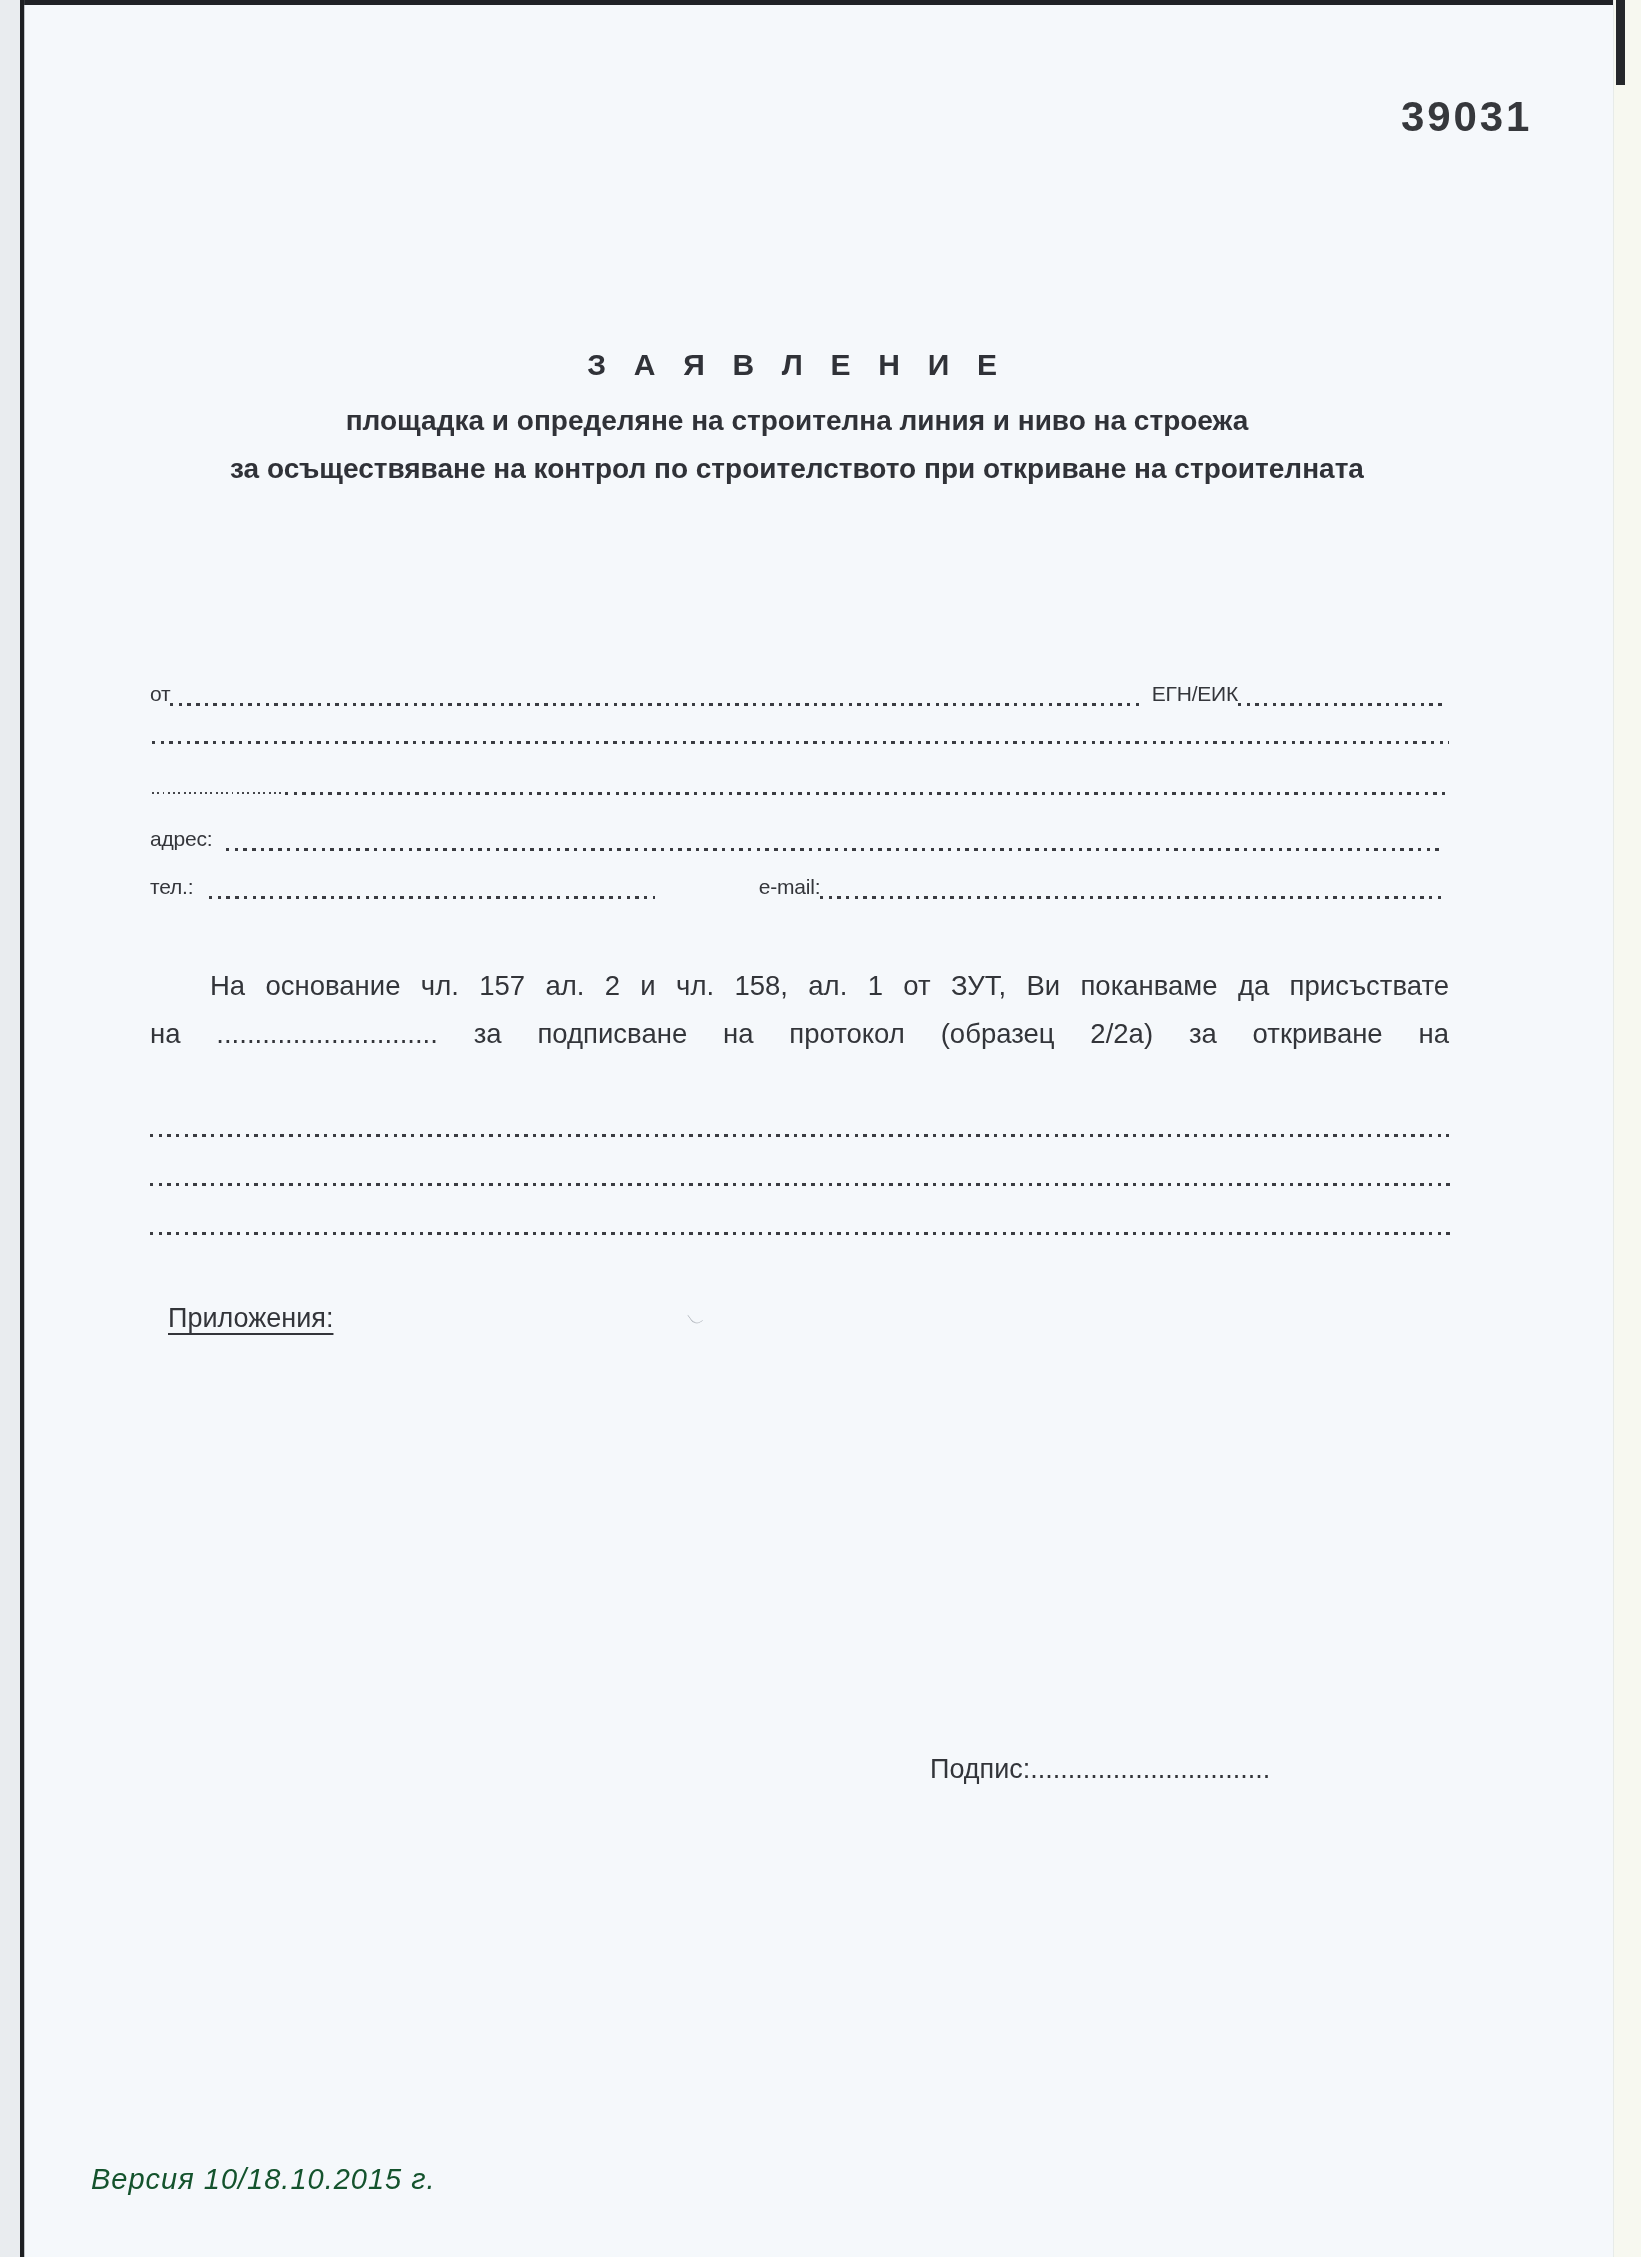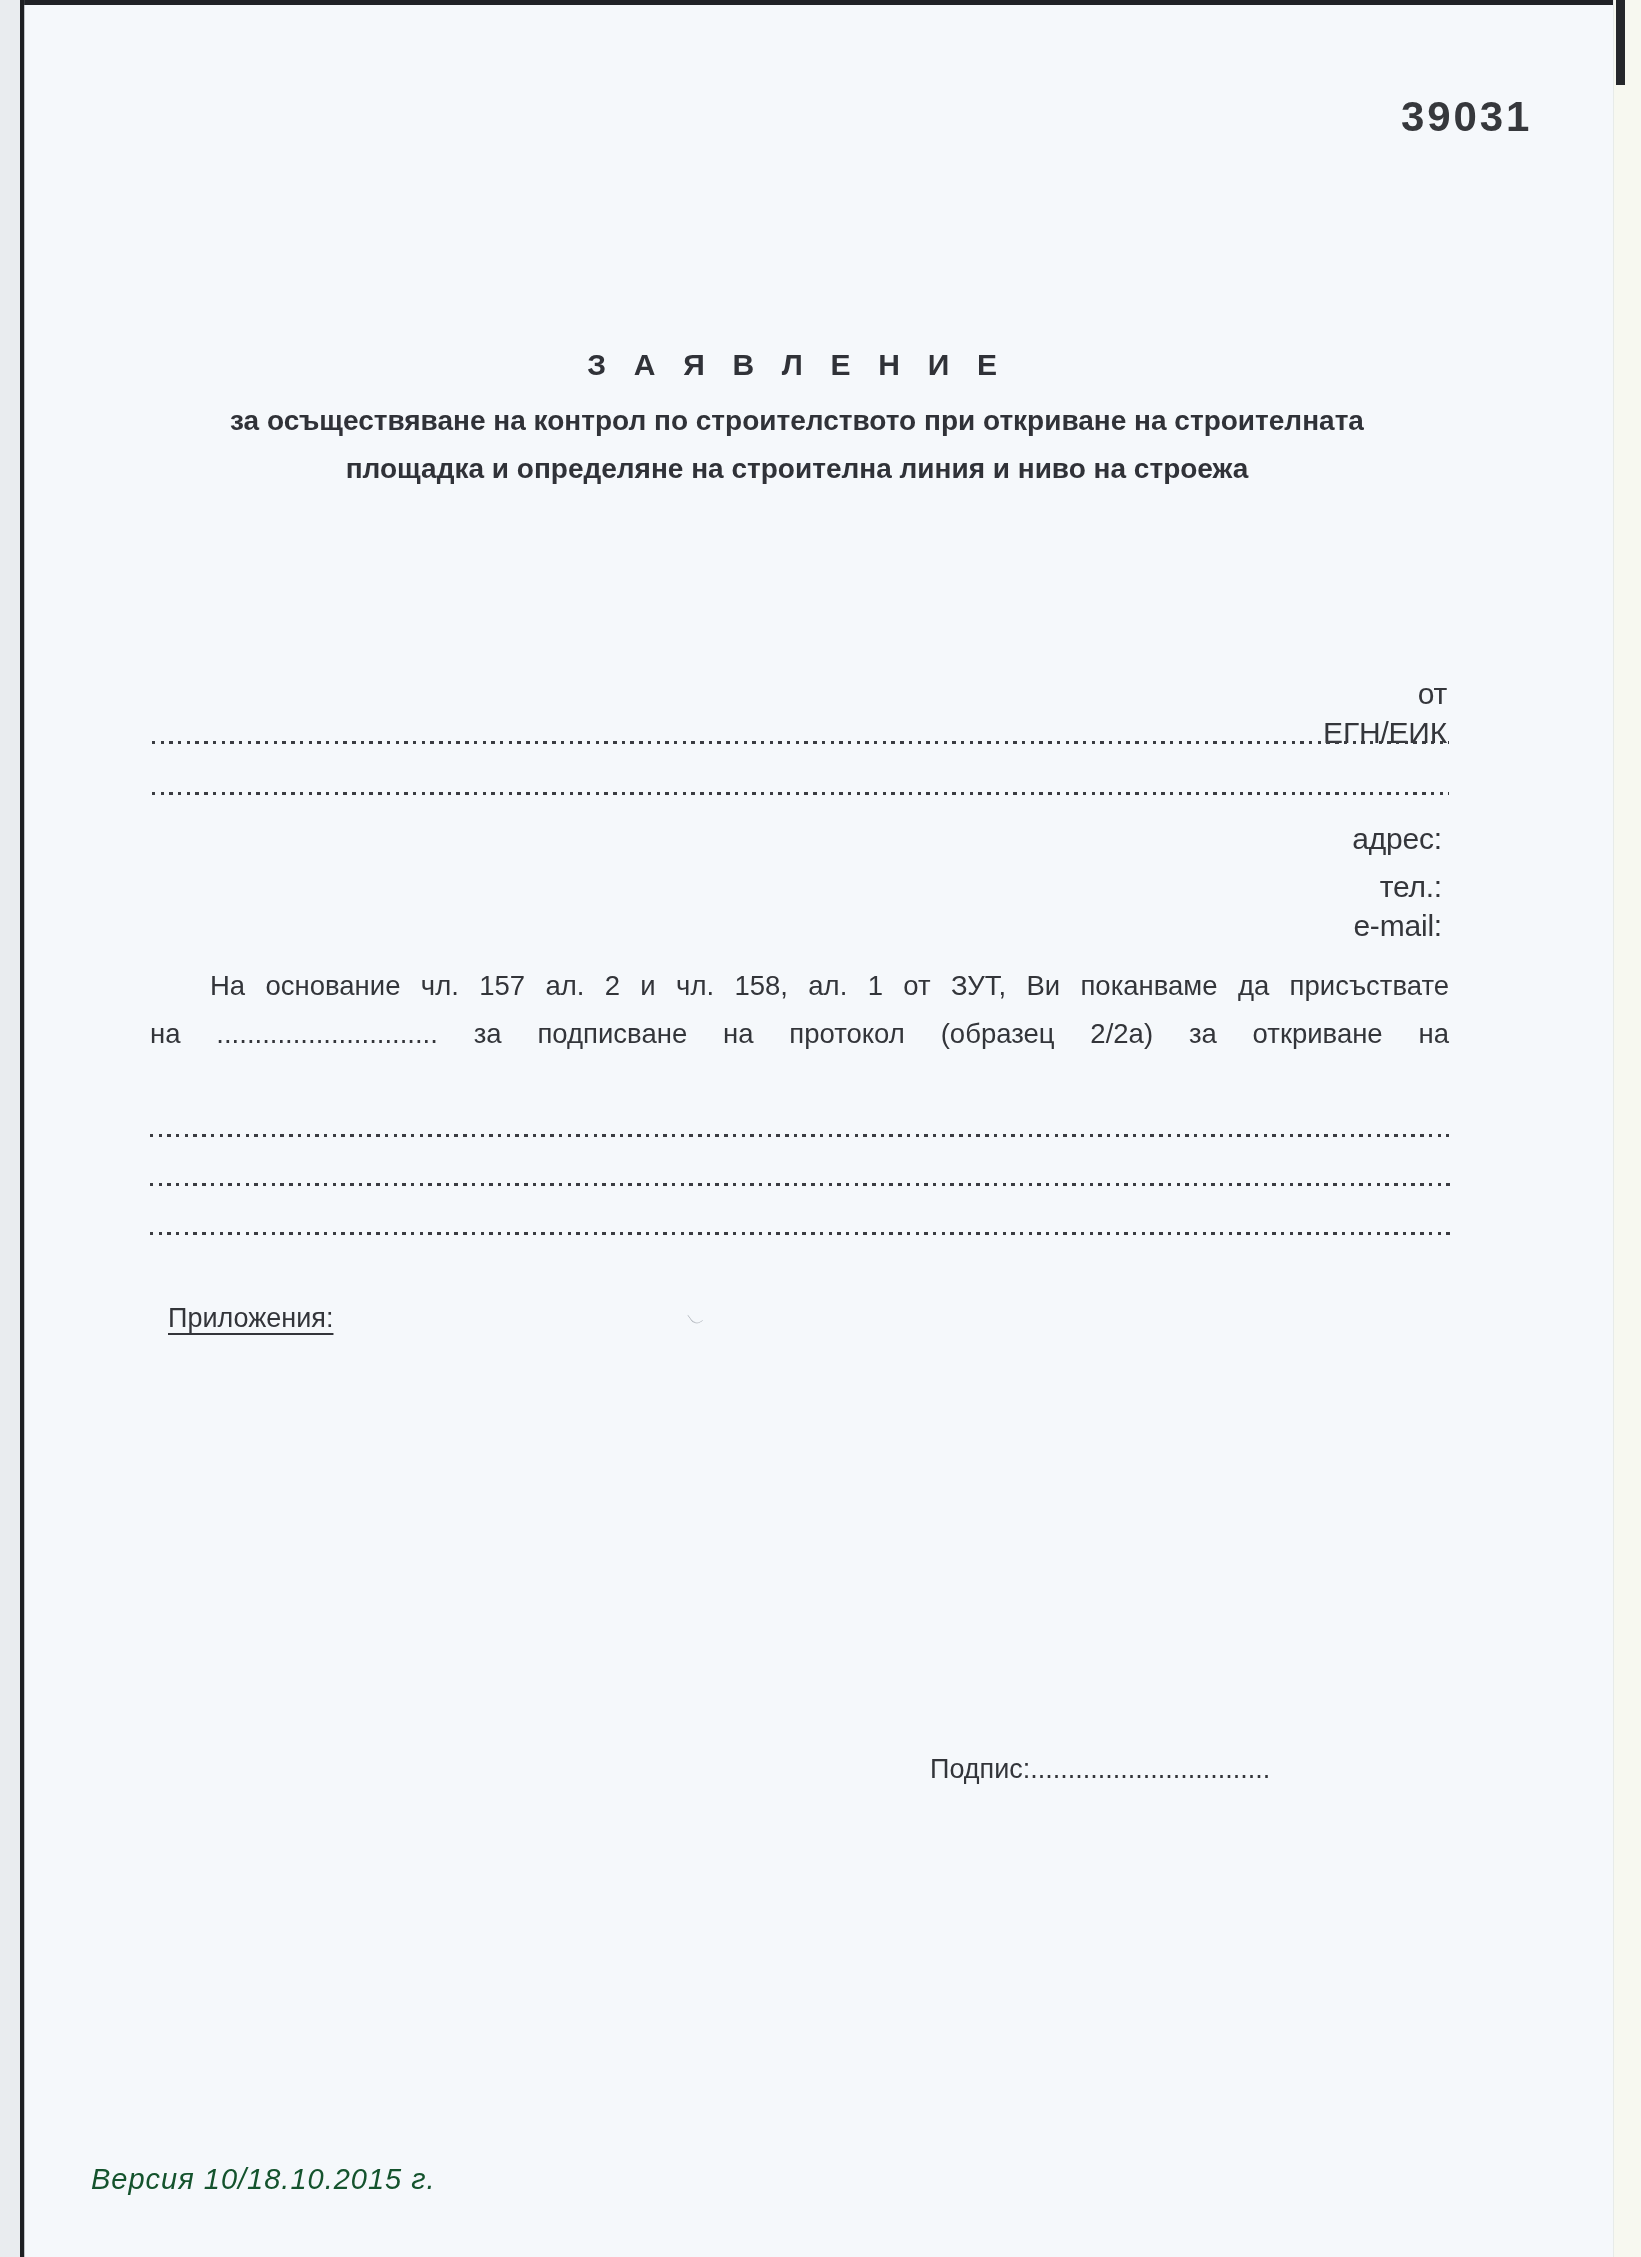--- a/index.html
+++ b/index.html
@@ -26,21 +26,21 @@
   .title{
     position:absolute;left:135px;top:348px;width:1284px;
     text-align:center;font-size:30px;font-weight:bold;letter-spacing:9.7px;color:#303238;
   }
   .subtitle{
     position:absolute;left:130px;top:397px;width:1294px;
     text-align:center;font-size:28px;font-weight:bold;line-height:48px;color:#303238;
   }
   .row{
     position:absolute;display:flex;align-items:flex-end;
-    font-size:30px;line-height:39px;height:39px;letter-spacing:-0.2px;flex-direction:column;
+    font-size:21px;line-height:39px;height:39px;letter-spacing:-0.2px;
   }
   .leader{
     flex:1 1 auto;align-self:stretch;
     background-image:repeating-linear-gradient(to right,#3a3c41 0 3.4px,transparent 3.4px 8.7px);
     background-size:100% 3.4px;background-repeat:no-repeat;background-position:left calc(100% - 6.8px);
   }
   .leader.fixed{flex:0 0 auto;}
   .leader.fine{
     background-image:repeating-linear-gradient(to right,#44464b 0 1.9px,transparent 1.9px 5.3px);
     background-size:100% 2.4px;background-position:left calc(100% - 7.7px);
@@ -76,22 +76,22 @@
   <div class="edge-top"></div>
   <div class="page-right-edge"></div>
   <div class="right-dark-notch"></div>
   <div class="edge-left"></div>
   <div class="scan-speckle"></div>
 
   <div class="doc-number">39031</div>
 
   <div class="title">З А Я В Л Е Н И Е</div>
   <div class="subtitle">
+    <div>площадка и определяне на строителна линия и ниво на строежа</div>
     <div>за осъществяване на контрол по строителството при откриване на строителната</div>
-    <div>площадка и определяне на строителна линия и ниво на строежа</div>
   </div>
 
   <div class="row" style="left:130px;top:674px;width:1297px;">
     <span class="label">от</span>
     <span class="leader"></span>
     <span class="label" style="margin-left:9.7px;">ЕГН/ЕИК</span>
     <span class="leader fixed" style="width:209px;"></span>
   </div>
 
   <div class="leader-line" style="left:132px;top:741px;width:1297px;"></div>

